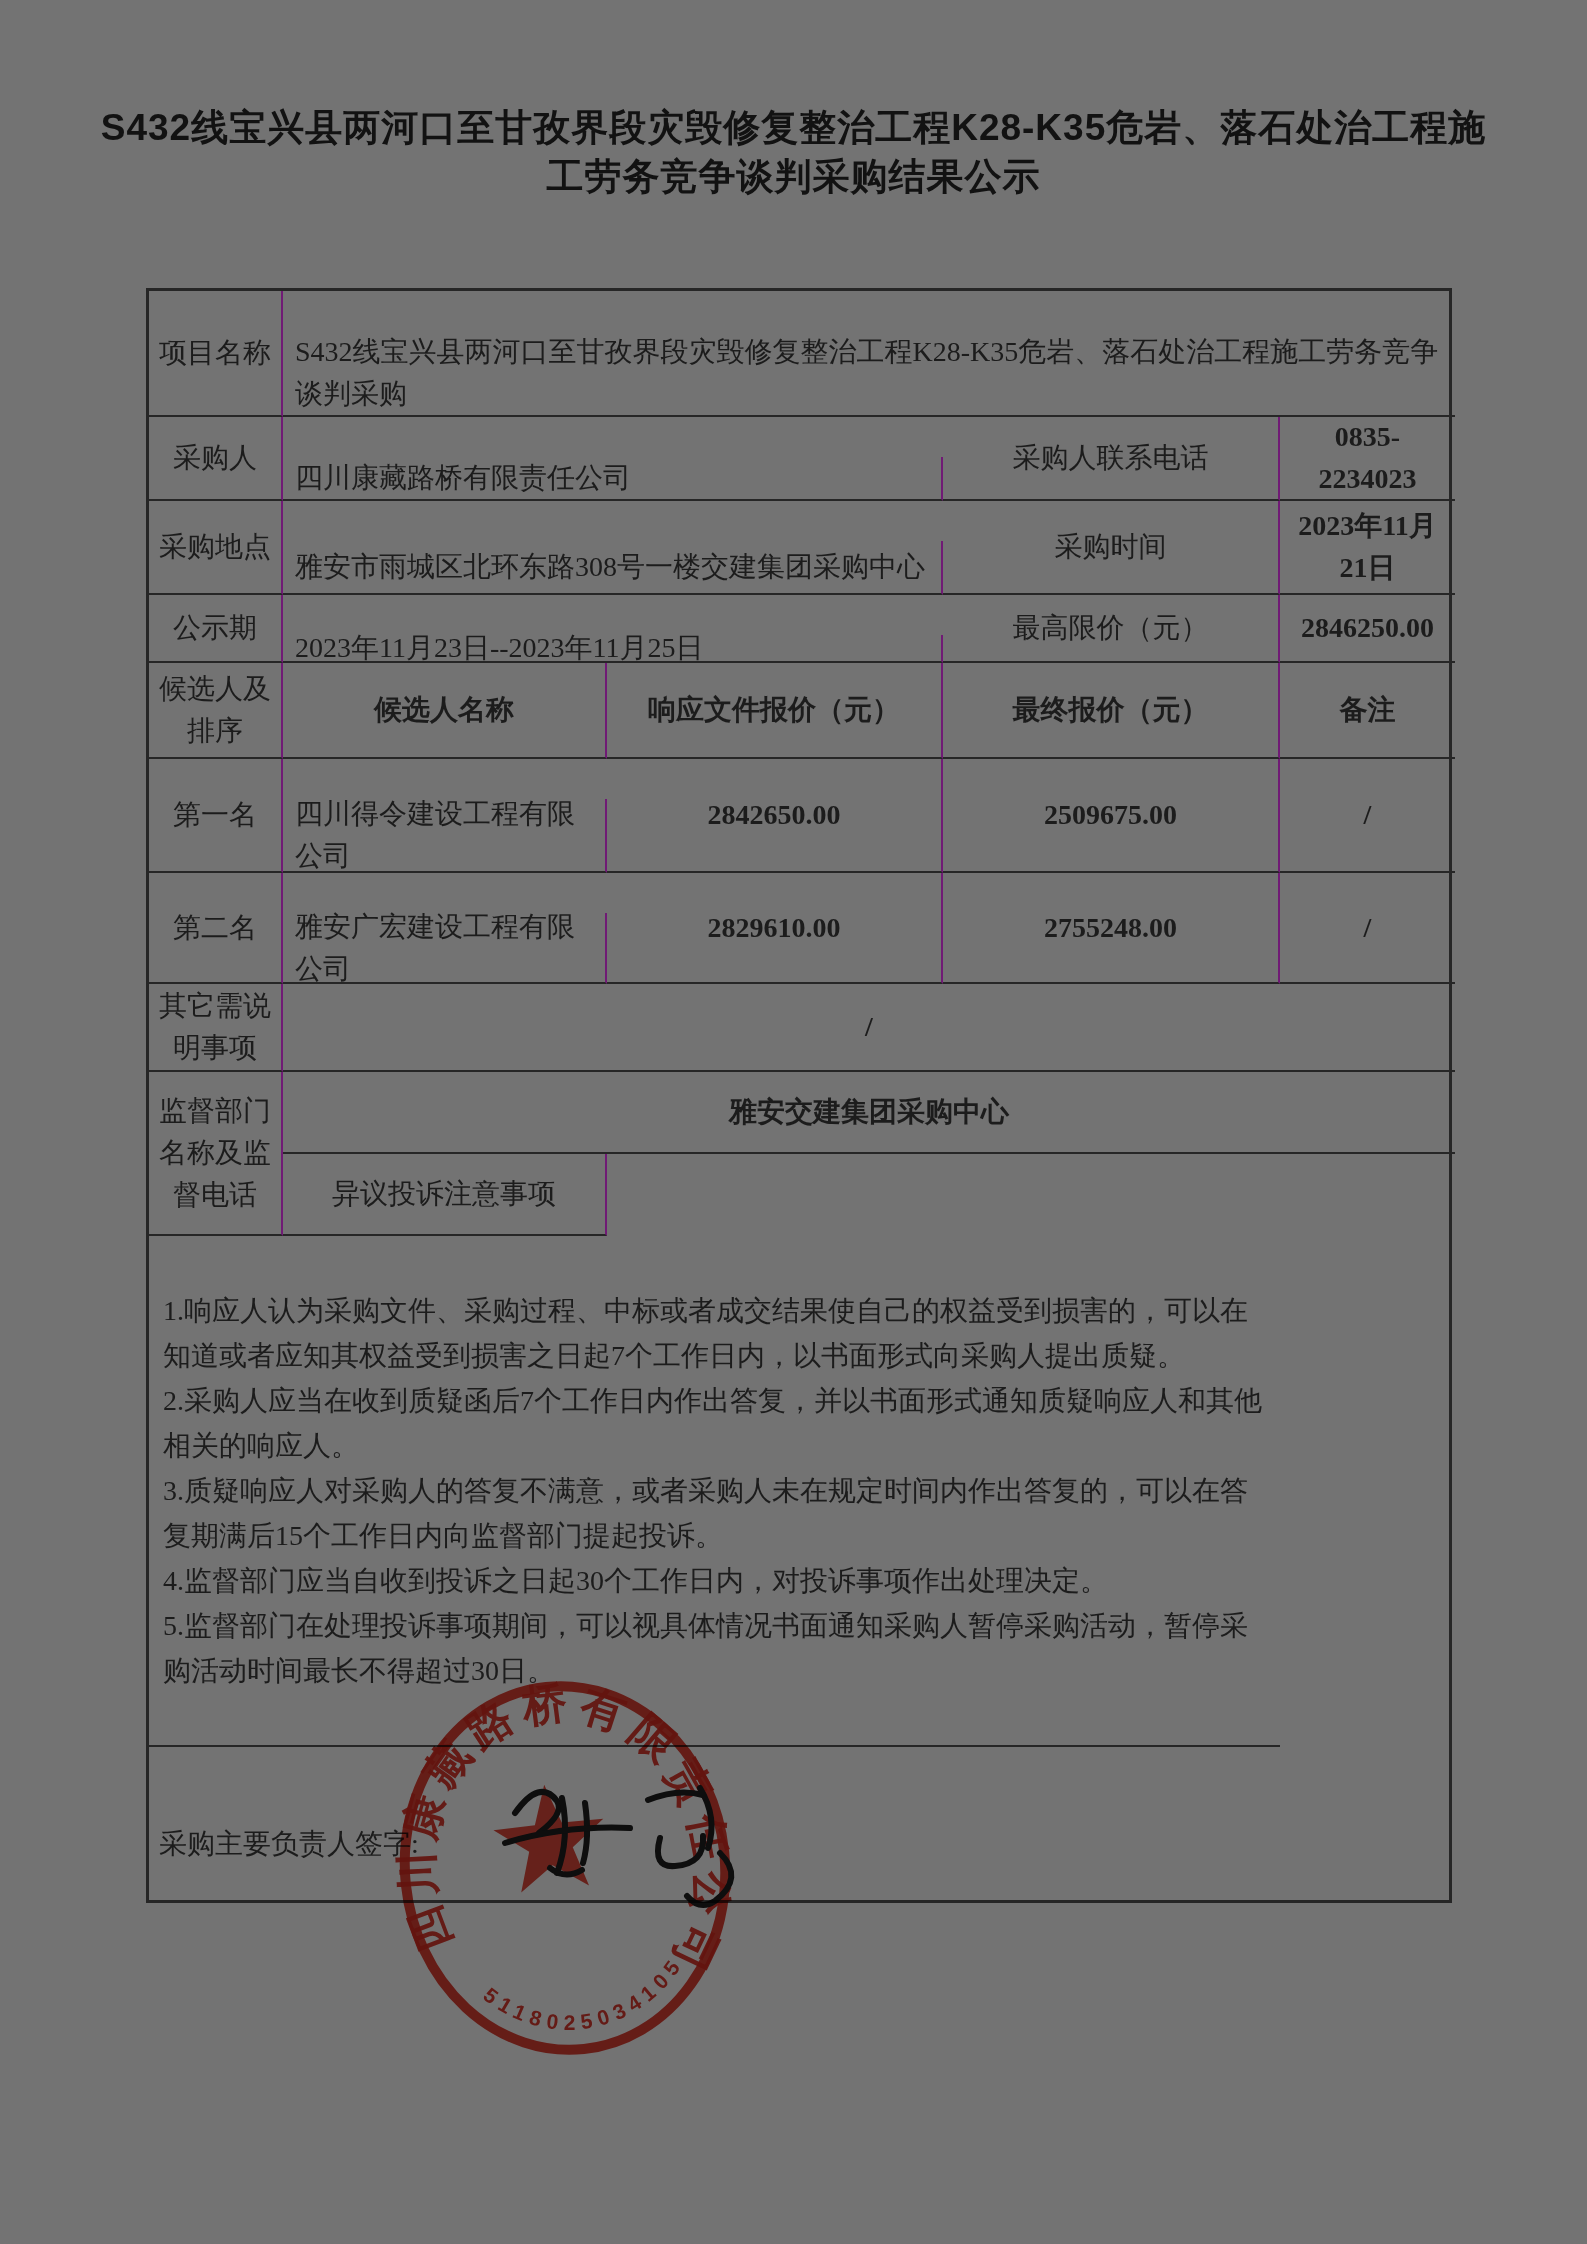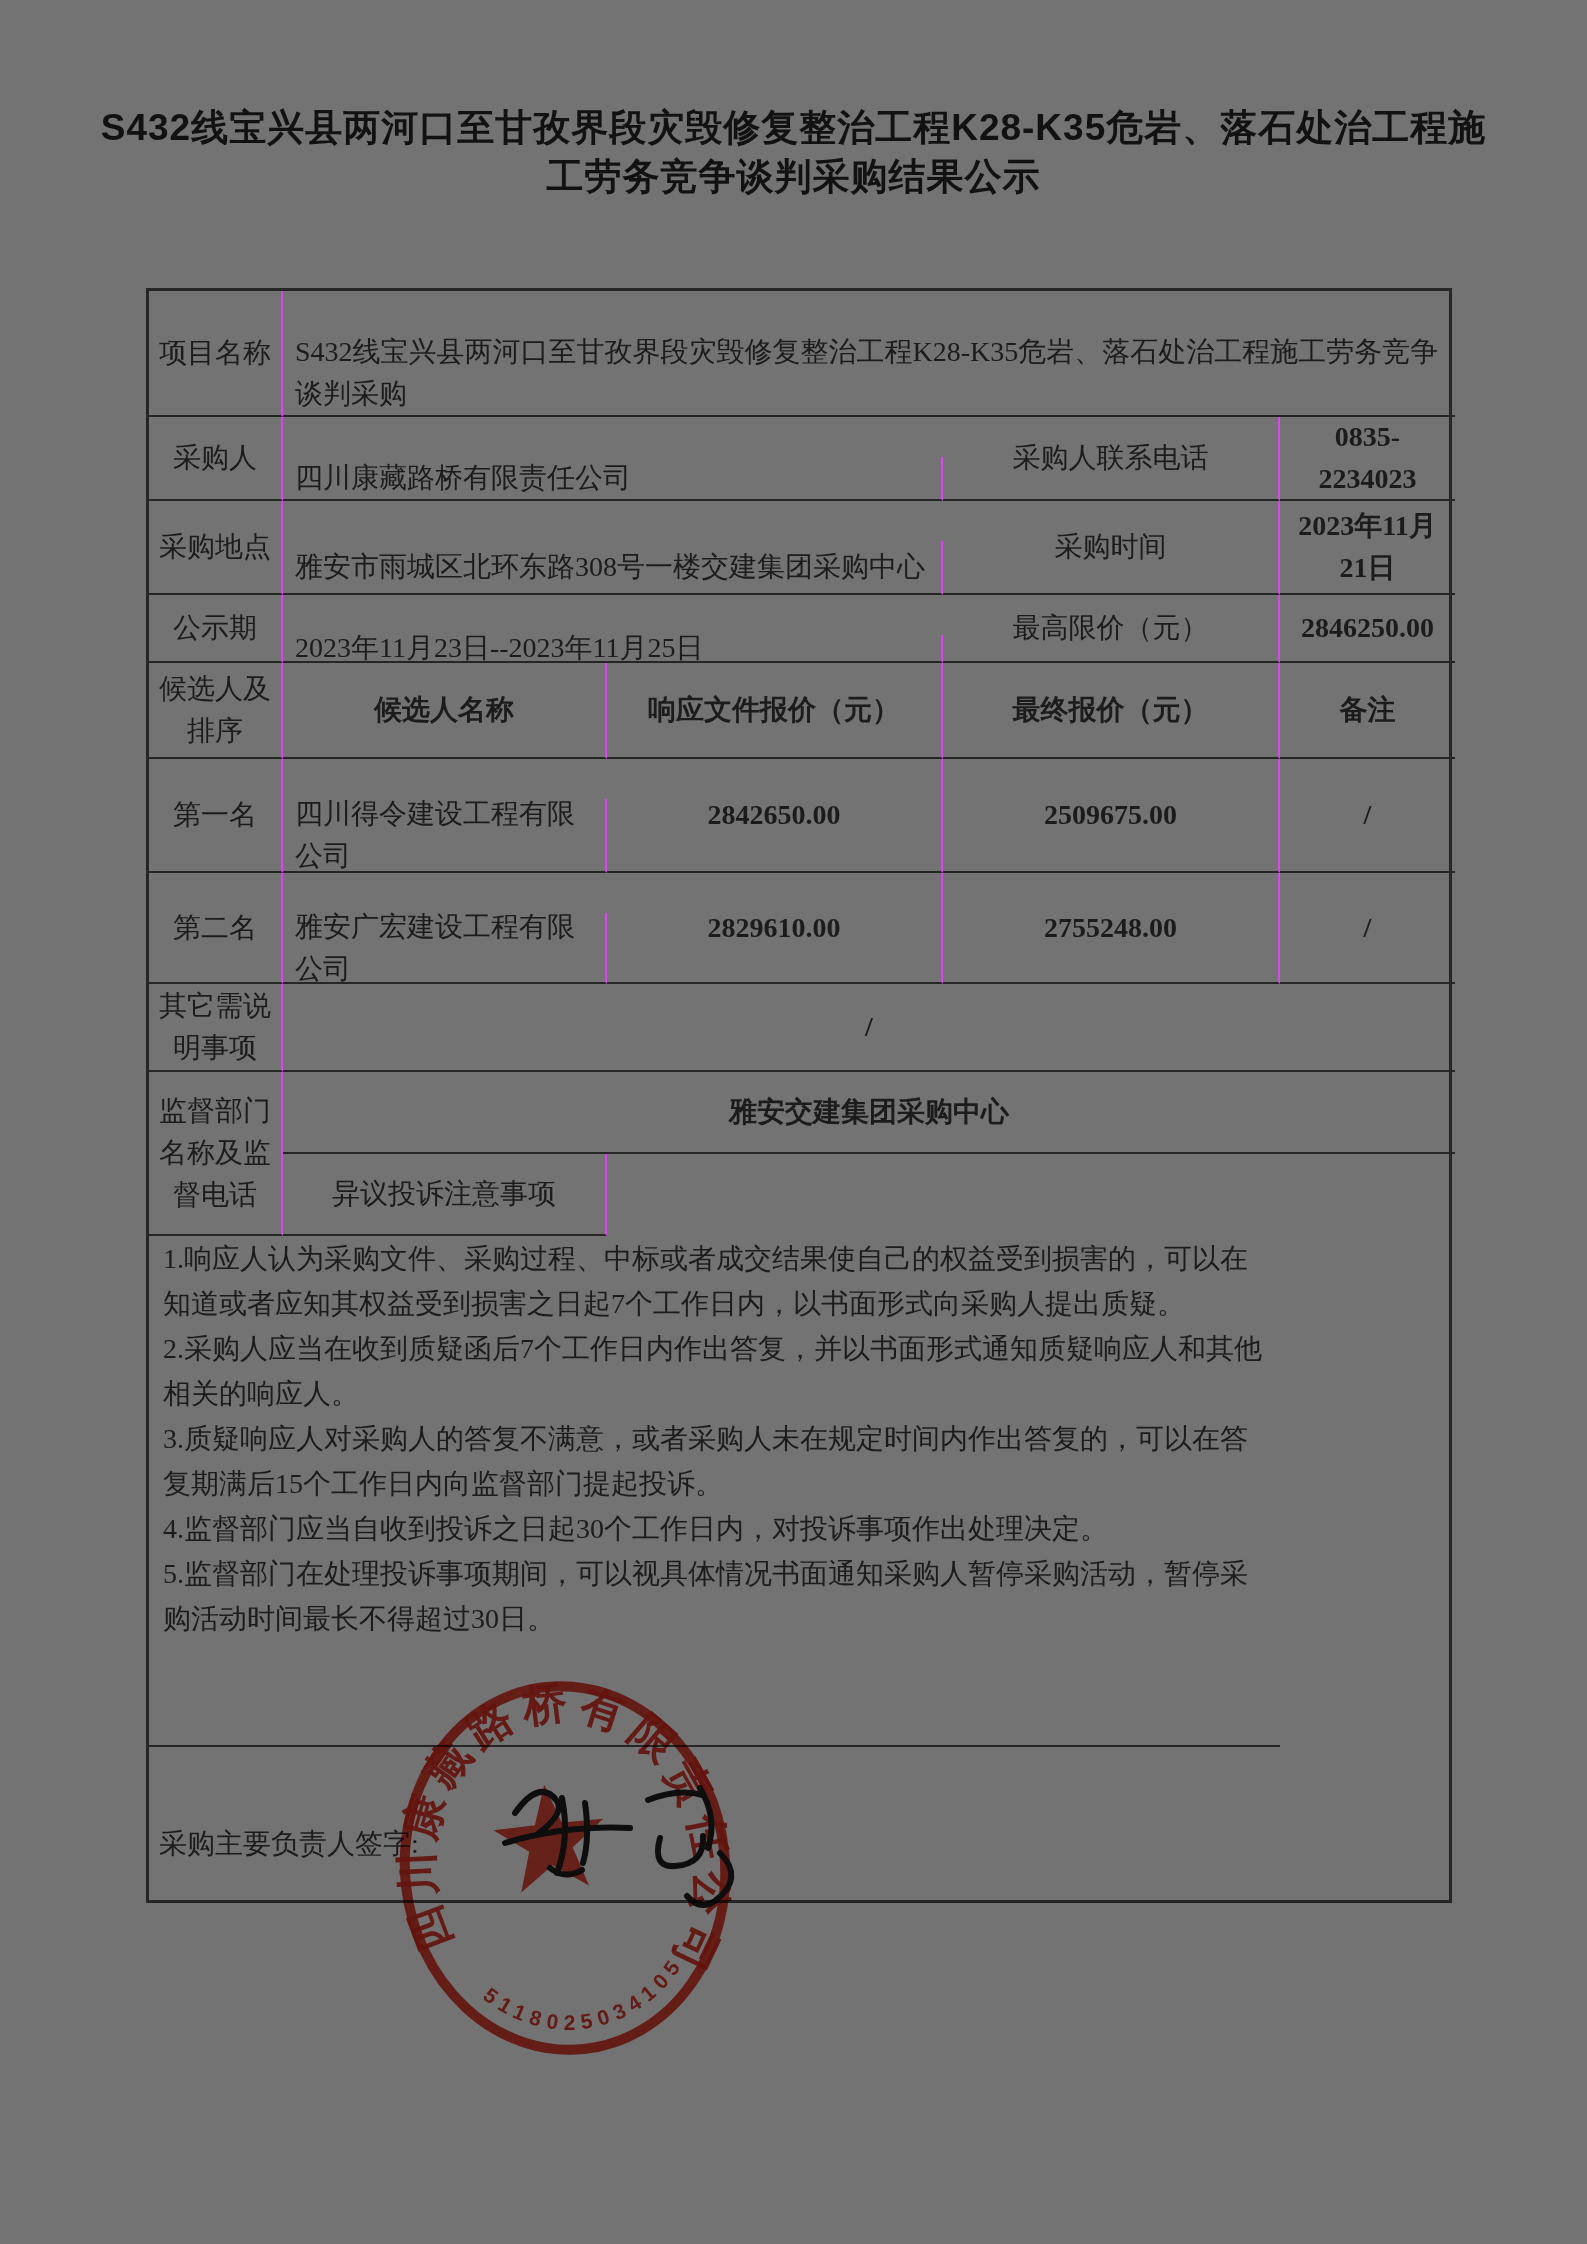--- a/index.html
+++ b/index.html
@@ -21,36 +21,36 @@
   }
   .doc-table {
     position:absolute; left:146px; top:288px; width:1306px;
     display:grid;
     grid-template-columns:134px 324px 336px 337px 175px;
     grid-template-rows:126px 84px 94px 68px 96px 114px 111px 88px 82px 82px 511px 153px;
     border:3px solid #262626;
     background:transparent;
   }
   .cell {
-    border-right:2px solid #d946ef;
+    border-right:2px solid #701a75;
     border-bottom:2px solid #262626;
     display:flex; align-items:center;
     font-size:28px; line-height:1.5;
   }
   .lab { justify-content:center; text-align:center; padding:0 6px; }
   .val { padding:0 12px; text-align:left;margin-top:40px; }
   .ctr { justify-content:center; text-align:center; padding:0 6px;font-weight:bold; }
   .s2 { grid-column:span 2; }
   .s4 { grid-column:span 4; }
   .s5 { grid-column:1 / -1; }
   .rs2 { grid-row:span 2; }
   .no-r { border-right:none; }
   .no-b { border-bottom:none; }
   .objection-cell {
-    flex-direction:column; justify-content:flex-start; align-items:flex-start;
+    flex-direction:column; justify-content:center; align-items:flex-start;
     padding:0 14px; line-height:45px;
   }
   .objection-cell div { width:100%; }
   .sig-cell { padding-left:10px;text-align:right; }
   .stamp {
     position:absolute; left:390px; top:1668px;
     width:360px; height:430px;
     mix-blend-mode:multiply;
     overflow:visible;
     pointer-events:none;

